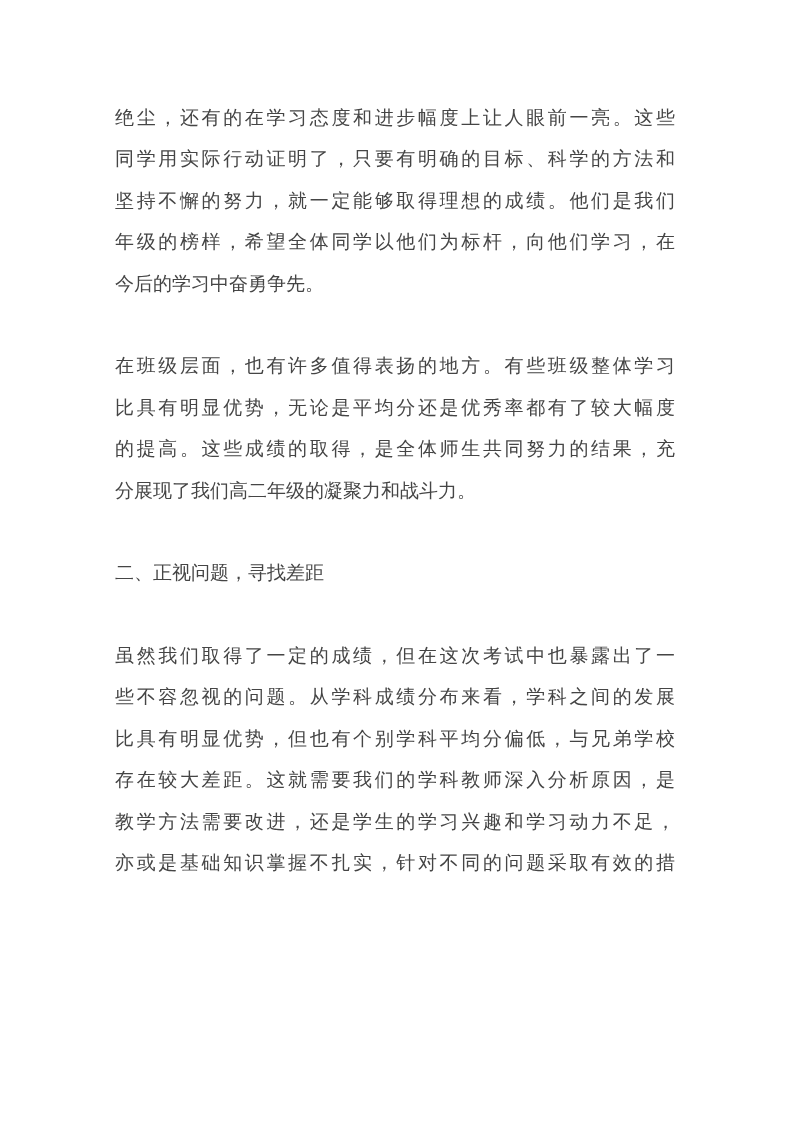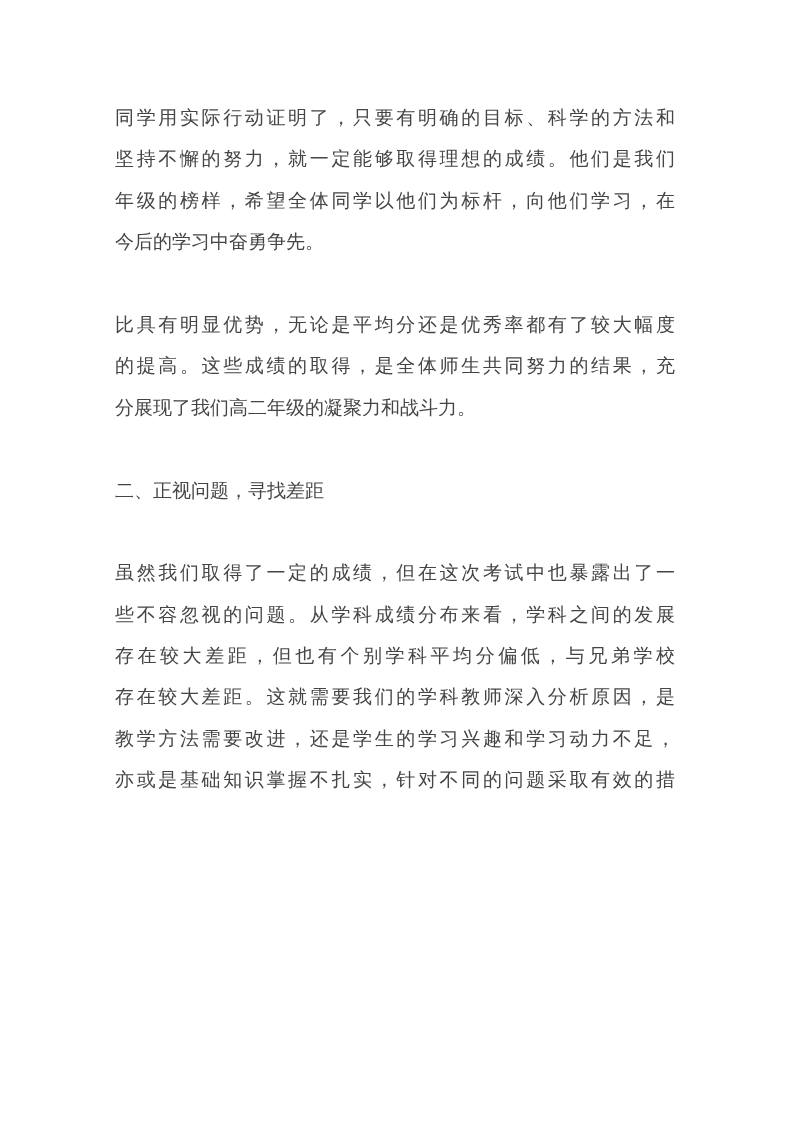--- a/index.html
+++ b/index.html
@@ -44,35 +44,37 @@
   .heading .line {
     font-weight: 400;
   }
 </style>
 </head>
 <body>
 
 <div class="page" style="background: rgb(255, 255, 255);">
   <div class="content" style="color: rgb(69, 69, 69);">
       <div class="block paragraph">
+        <div class="line just">绝尘，还有的在学习态度和进步幅度上让人眼前一亮。这些</div>
         <div class="line just">同学用实际行动证明了，只要有明确的目标、科学的方法和</div>
         <div class="line just">坚持不懈的努力，就一定能够取得理想的成绩。他们是我们</div>
         <div class="line just">年级的榜样，希望全体同学以他们为标杆，向他们学习，在</div>
         <div class="line">今后的学习中奋勇争先。</div>
       </div>
       <div class="block paragraph">
+        <div class="line just">在班级层面，也有许多值得表扬的地方。有些班级整体学习</div>
         <div class="line just">比具有明显优势，无论是平均分还是优秀率都有了较大幅度</div>
         <div class="line just">的提高。这些成绩的取得，是全体师生共同努力的结果，充</div>
         <div class="line">分展现了我们高二年级的凝聚力和战斗力。</div>
       </div>
       <div class="block heading">
         <div class="line">二、正视问题，寻找差距</div>
       </div>
       <div class="block paragraph">
         <div class="line just">虽然我们取得了一定的成绩，但在这次考试中也暴露出了一</div>
         <div class="line just">些不容忽视的问题。从学科成绩分布来看，学科之间的发展</div>
-        <div class="line just">存在较大差距，但也有个别学科平均分偏低，与兄弟学校</div>
+        <div class="line just">比具有明显优势，但也有个别学科平均分偏低，与兄弟学校</div>
         <div class="line just">存在较大差距。这就需要我们的学科教师深入分析原因，是</div>
         <div class="line just">教学方法需要改进，还是学生的学习兴趣和学习动力不足，</div>
         <div class="line just">亦或是基础知识掌握不扎实，针对不同的问题采取有效的措</div>
       </div>
     </div>
 </div>
 
 </body></html>

